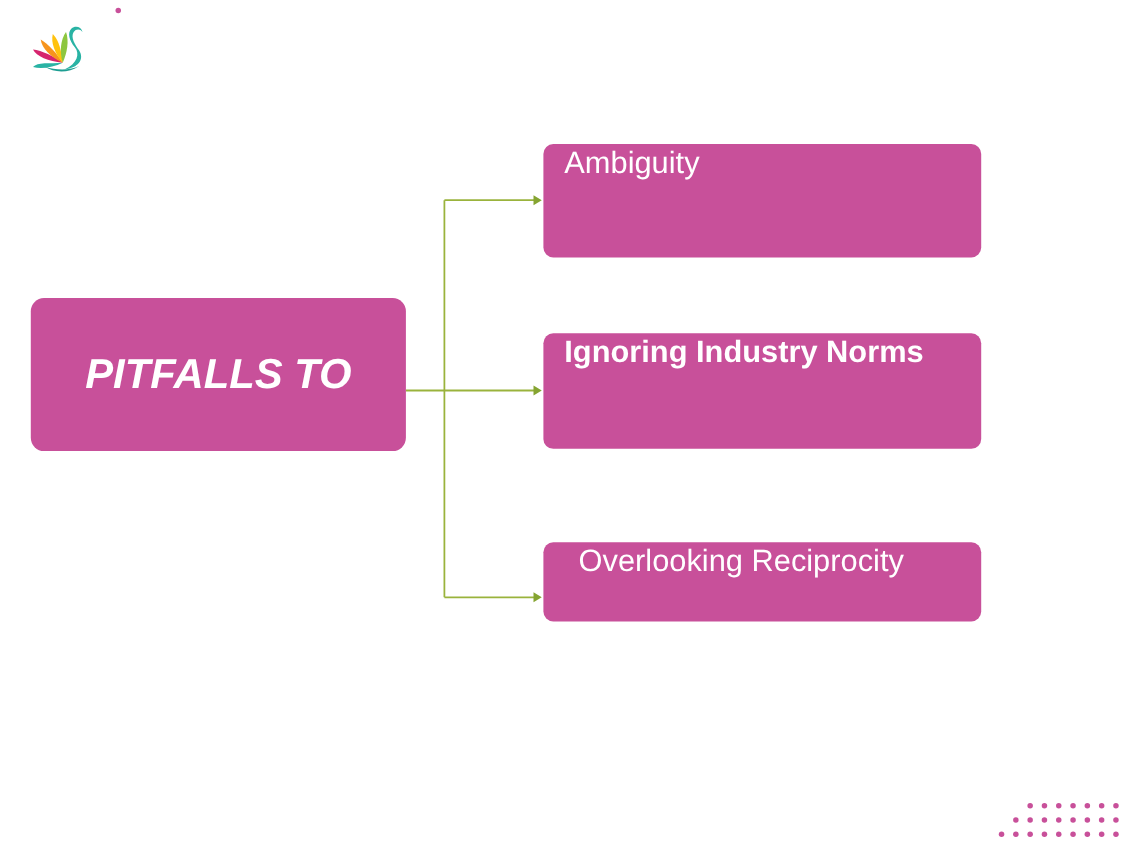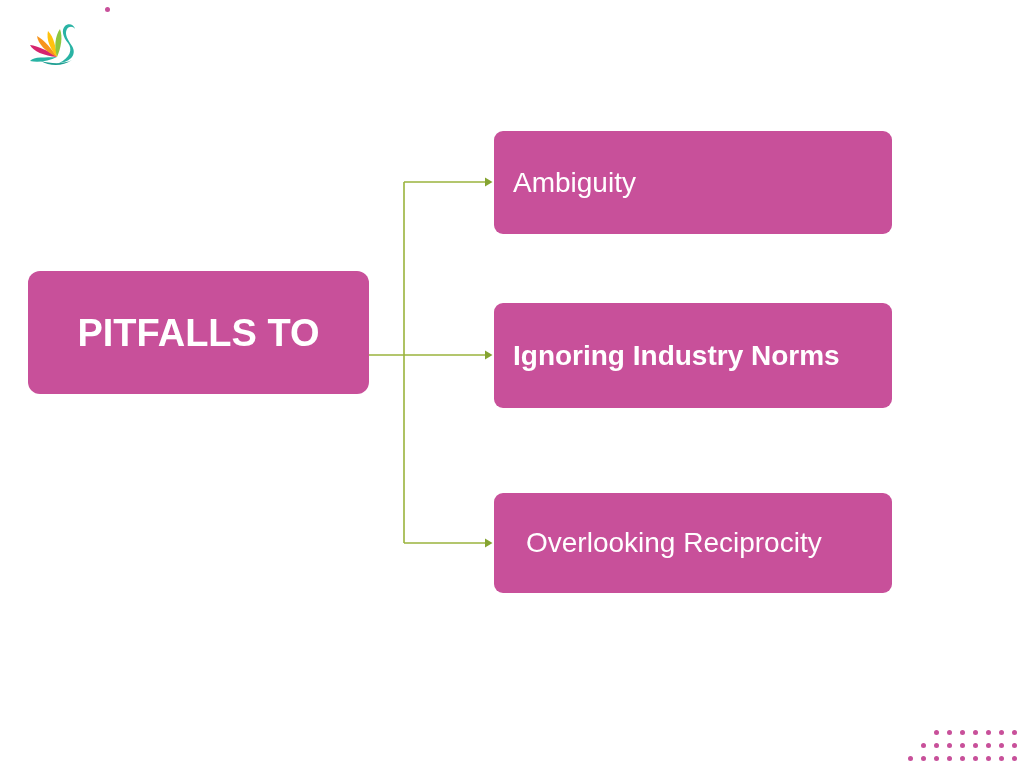--- a/index.html
+++ b/index.html
@@ -24,40 +24,41 @@
 
   
   .node {
     position: absolute;
     background: #c8509a;
     color: #ffffff;
     box-sizing: border-box;
   }
   .root-node {
     left: 28px; top: 271px;
-    width: 341px; height: 123px;
+    width: 341px; height: 139px;
     border-radius: 12px;
     display: flex; flex-direction: column;
     align-items: center; justify-content: center;
     font-weight: bold;
     font-size: 38px;
     line-height: 68px;
     text-align: center;
+    font-style: italic;
   }
   .child-node {
     left: 494px; width: 398px;
     border-radius: 9px;
-    display: flex; align-items: center;
+    display: flex; 
     padding-left: 19px;
     font-size: 28px;
     line-height: 1.2;
   }
   #child-0 { top: 131px; height: 103px; }
   #child-1 { top: 303px; height: 105px; font-weight: bold; }
-  #child-2 { top: 493px; height: 100px; padding-left: 32px; }
+  #child-2 { top: 493px; height: 72px; padding-left: 32px; }
 
   
   .connector-svg {
     position: absolute; left: 0; top: 0;
     width: 1024px; height: 768px;
     pointer-events: none;
   }
 
   
   .corner-dots {

